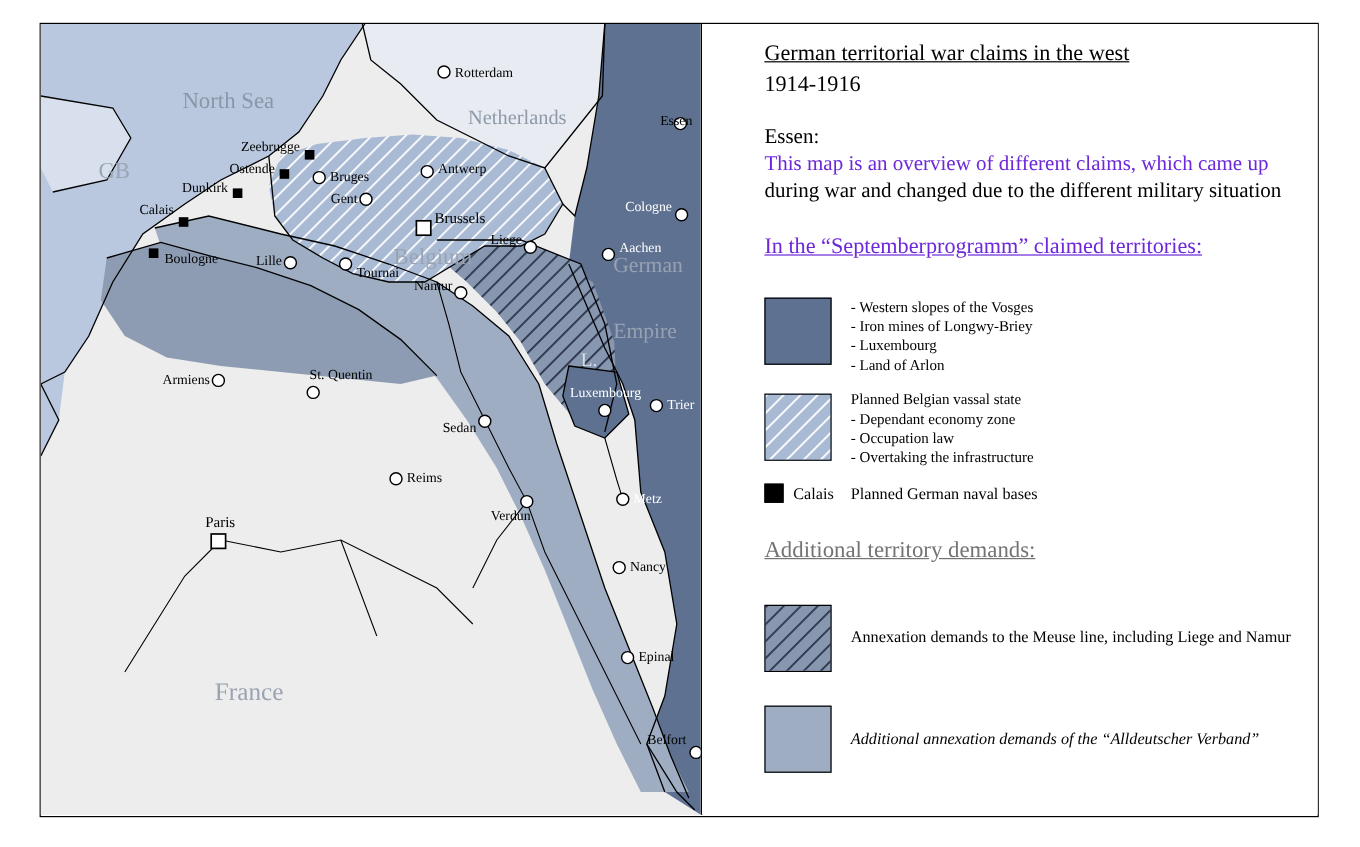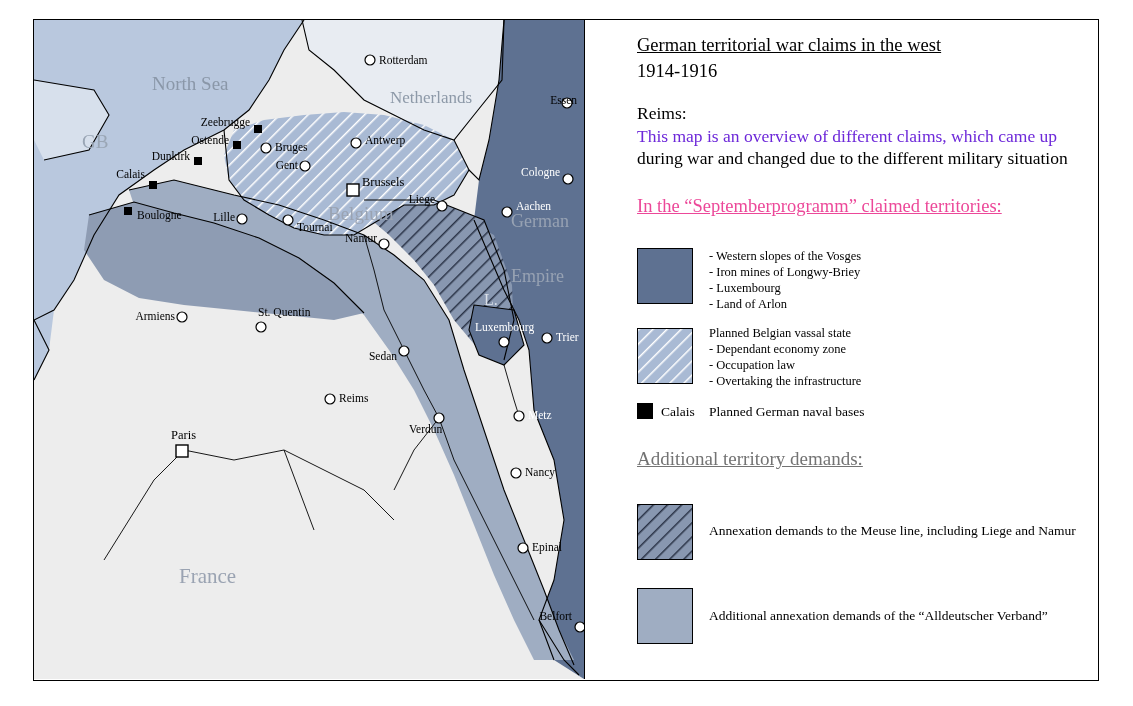--- a/index.html
+++ b/index.html
@@ -99,21 +99,21 @@
     top: 128px;
     font-size: 17.5px;
     color: #000;
     white-space: nowrap;
   }
   .section-heading-1 {
     position: absolute;
     left: 52px;
     top: 176px;
     font-size: 18.5px;
-    color: #ec4899;
+    color: #6d28d9;
     text-decoration: underline;
     white-space: nowrap;
   }
   .section-heading-2 {
     position: absolute;
     left: 52px;
     top: 428px;
     font-size: 19px;
     color: #737373;
     text-decoration: underline;
@@ -162,20 +162,21 @@
     color: #000;
     white-space: nowrap;
   }
   .legend-text-4 {
     position: absolute;
     left: 124px;
     top: 588px;
     font-size: 13.5px;
     color: #000;
     white-space: nowrap;
+    font-style: italic;
   }
   
 </style>
 </head>
 <body>
 
 <div id="root">
   <div class="figure-frame">
 
     <div class="map-panel">
@@ -349,21 +350,21 @@
         </g>
       </svg>
     </div>
 
     <div class="panel-divider"></div>
 
     <div class="legend-panel">
       <div class="legend-title">German territorial war claims in the west</div>
       <div class="legend-subtitle">1914-1916</div>
 
-      <div class="info-label">Reims:</div>
+      <div class="info-label">Essen:</div>
       <div class="info-line1">This map is an overview of different claims, which came up</div>
       <div class="info-line2">during war and changed due to the different military situation</div>
 
       <div class="section-heading-1">In the “Septemberprogramm” claimed territories:</div>
 
       <div class="swatch swatch-1"></div>
       <div class="legend-text legend-text-1" style="white-space: pre-line;">- Western slopes of the Vosges
 - Iron mines of Longwy-Briey
 - Luxembourg
 - Land of Arlon</div>

